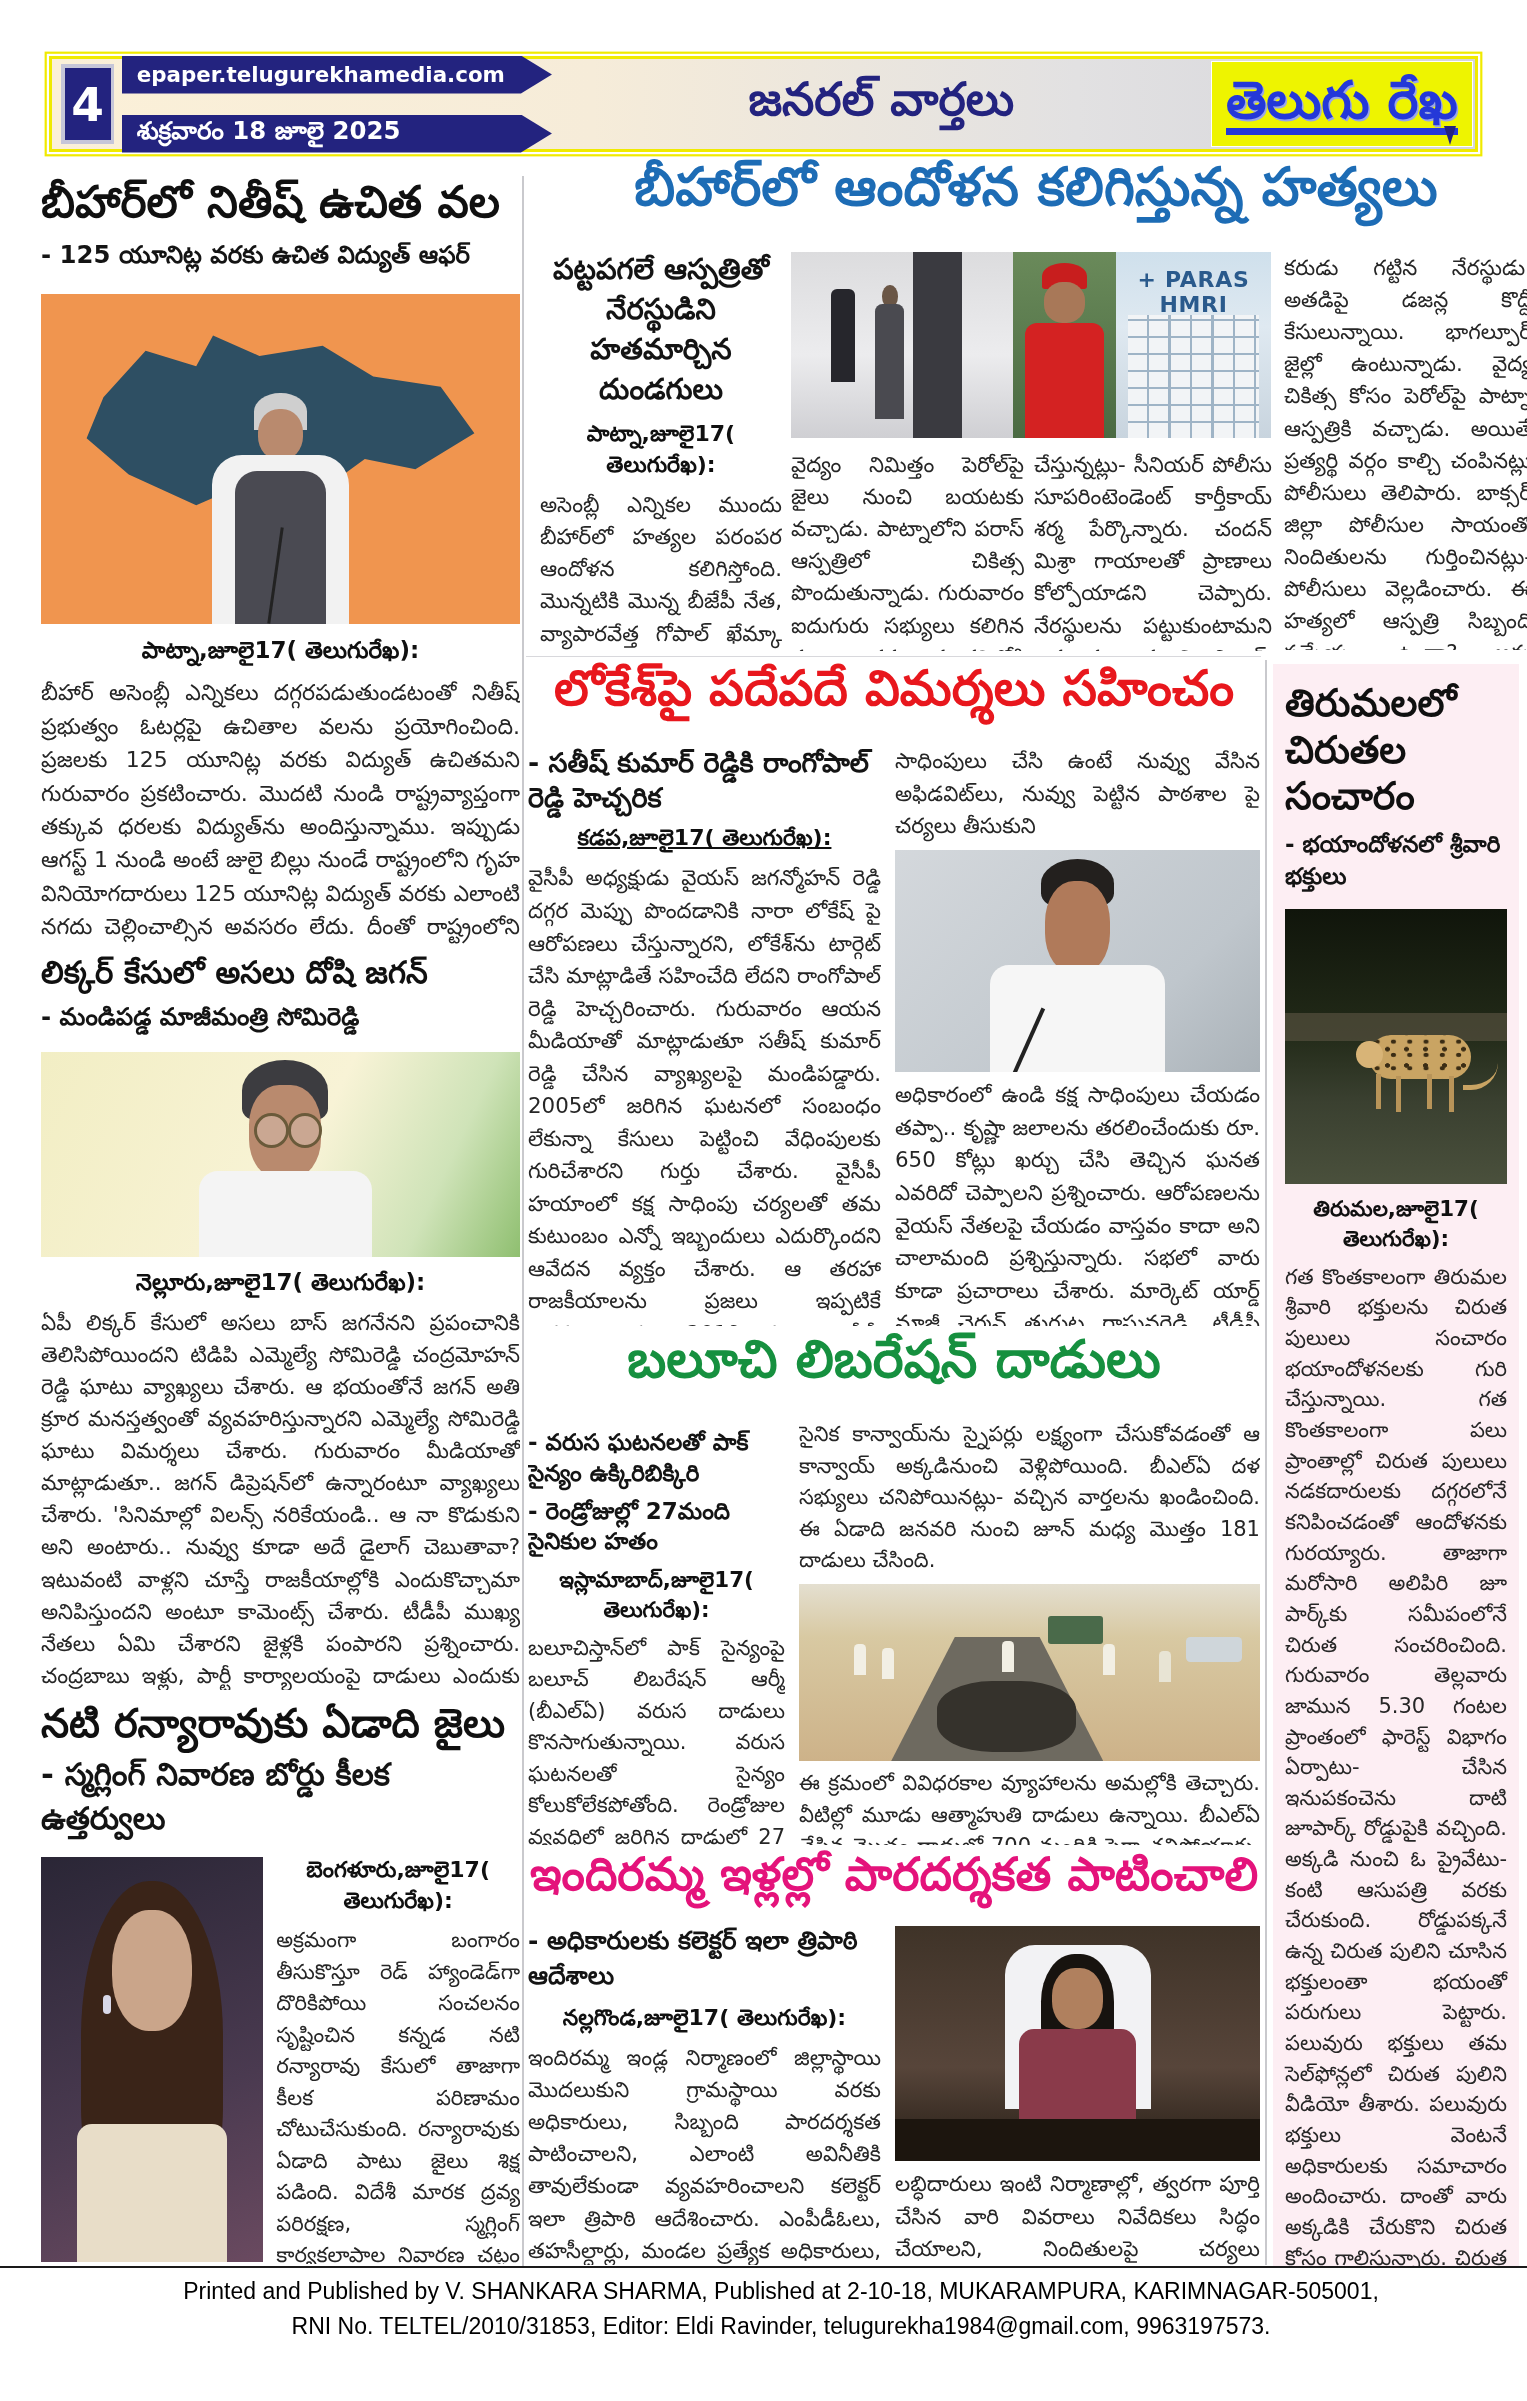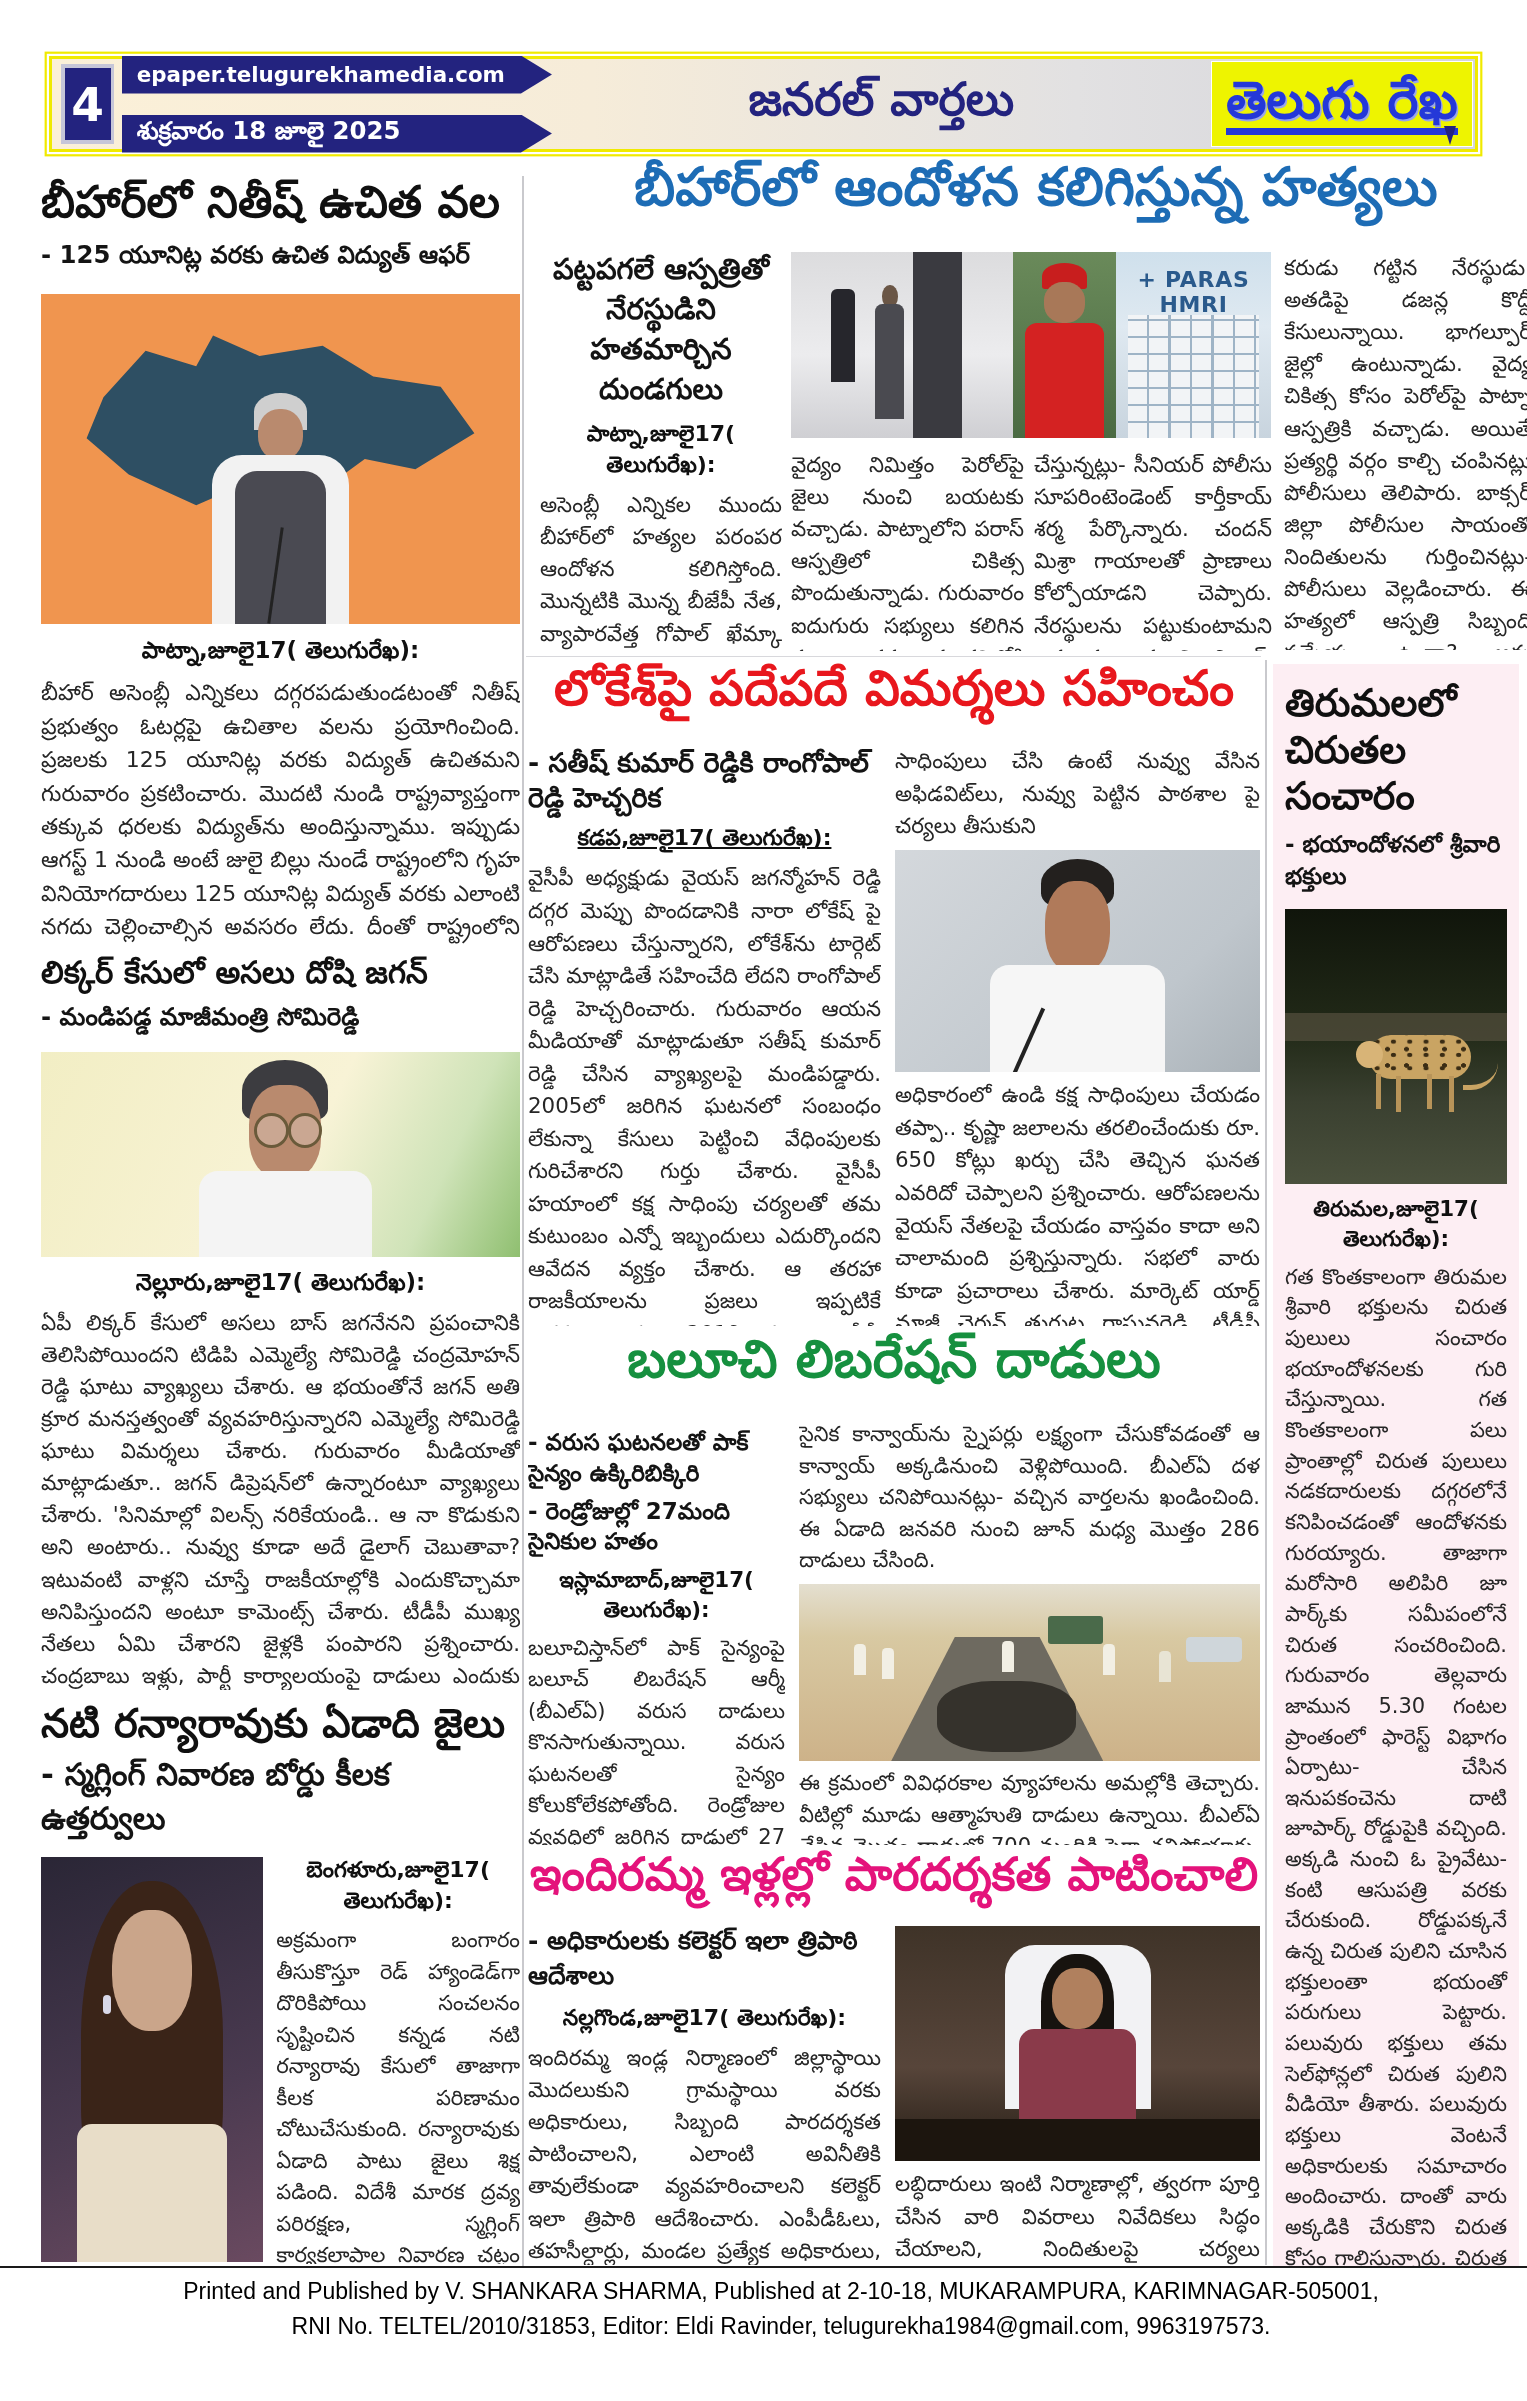--- a/index.html
+++ b/index.html
@@ -307,21 +307,21 @@
 
   <div class="a-baloch">
     <div class="headline">బలూచి లిబరేషన్ దాడులు</div>
     <div class="b-left">
       <div class="subhead">- వరుస ఘటనలతో పాక్ సైన్యం ఉక్కిరిబిక్కిరి</div>
       <div class="subhead">- రెండ్రోజుల్లో 27మంది సైనికుల హతం</div>
       <div class="dateline">ఇస్లామాబాద్,జూలై17( తెలుగురేఖ):</div>
       <div class="body-text">బలూచిస్తాన్‌లో పాక్ సైన్యంపై బలూచ్ లిబరేషన్ ఆర్మీ (బీఎల్ఏ) వరుస దాడులు కొనసాగుతున్నాయి. వరుస ఘటనలతో సైన్యం కోలుకోలేకపోతోంది. రెండ్రోజుల వ్యవధిలో జరిగిన దాడుల్లో 27 మంది సైనికులు హతమయ్యారు. మంగళవారం కలాత్ ప్రాంతంలో పెట్రోలింగ్ నిర్వహిస్తున్న సైనిక వాహనంపై దాడి జరిగింది. బుధవారం గుజ్రన్‌వాలా సమీపంలో జరిగిన మరో దాడిలో పలువురు సైనికులు చనిపోయారు. వీరిలో మేజర్ సయిద్ రబ్ నవాజ్ తరీక్ కూడా ఉన్నట్లు- చెప్పింది. సమీపంలోని</div>
     </div>
     <div class="b-right">
-      <div class="body-text">సైనిక కాన్వాయ్‌ను స్నైపర్లు లక్ష్యంగా చేసుకోవడంతో ఆ కాన్వాయ్ అక్కడినుంచి వెళ్లిపోయింది. బీఎల్ఏ దళ సభ్యులు చనిపోయినట్లు- వచ్చిన వార్తలను ఖండించింది. ఈ ఏడాది జనవరి నుంచి జూన్ మధ్య మొత్తం 286 దాడులు చేసింది.</div>
+      <div class="body-text">సైనిక కాన్వాయ్‌ను స్నైపర్లు లక్ష్యంగా చేసుకోవడంతో ఆ కాన్వాయ్ అక్కడినుంచి వెళ్లిపోయింది. బీఎల్ఏ దళ సభ్యులు చనిపోయినట్లు- వచ్చిన వార్తలను ఖండించింది. ఈ ఏడాది జనవరి నుంచి జూన్ మధ్య మొత్తం 181 దాడులు చేసింది.</div>
       <div class="photo ph-blast">
         <div class="blast-road"></div>
         <div class="blast-scorch"></div>
         <div class="blast-truck"></div>
         <div class="blast-car"></div>
         <div class="blast-fig bf1"></div>
         <div class="blast-fig bf2"></div>
         <div class="blast-fig bf3"></div>
         <div class="blast-fig bf4"></div>
         <div class="blast-fig bf5"></div>

